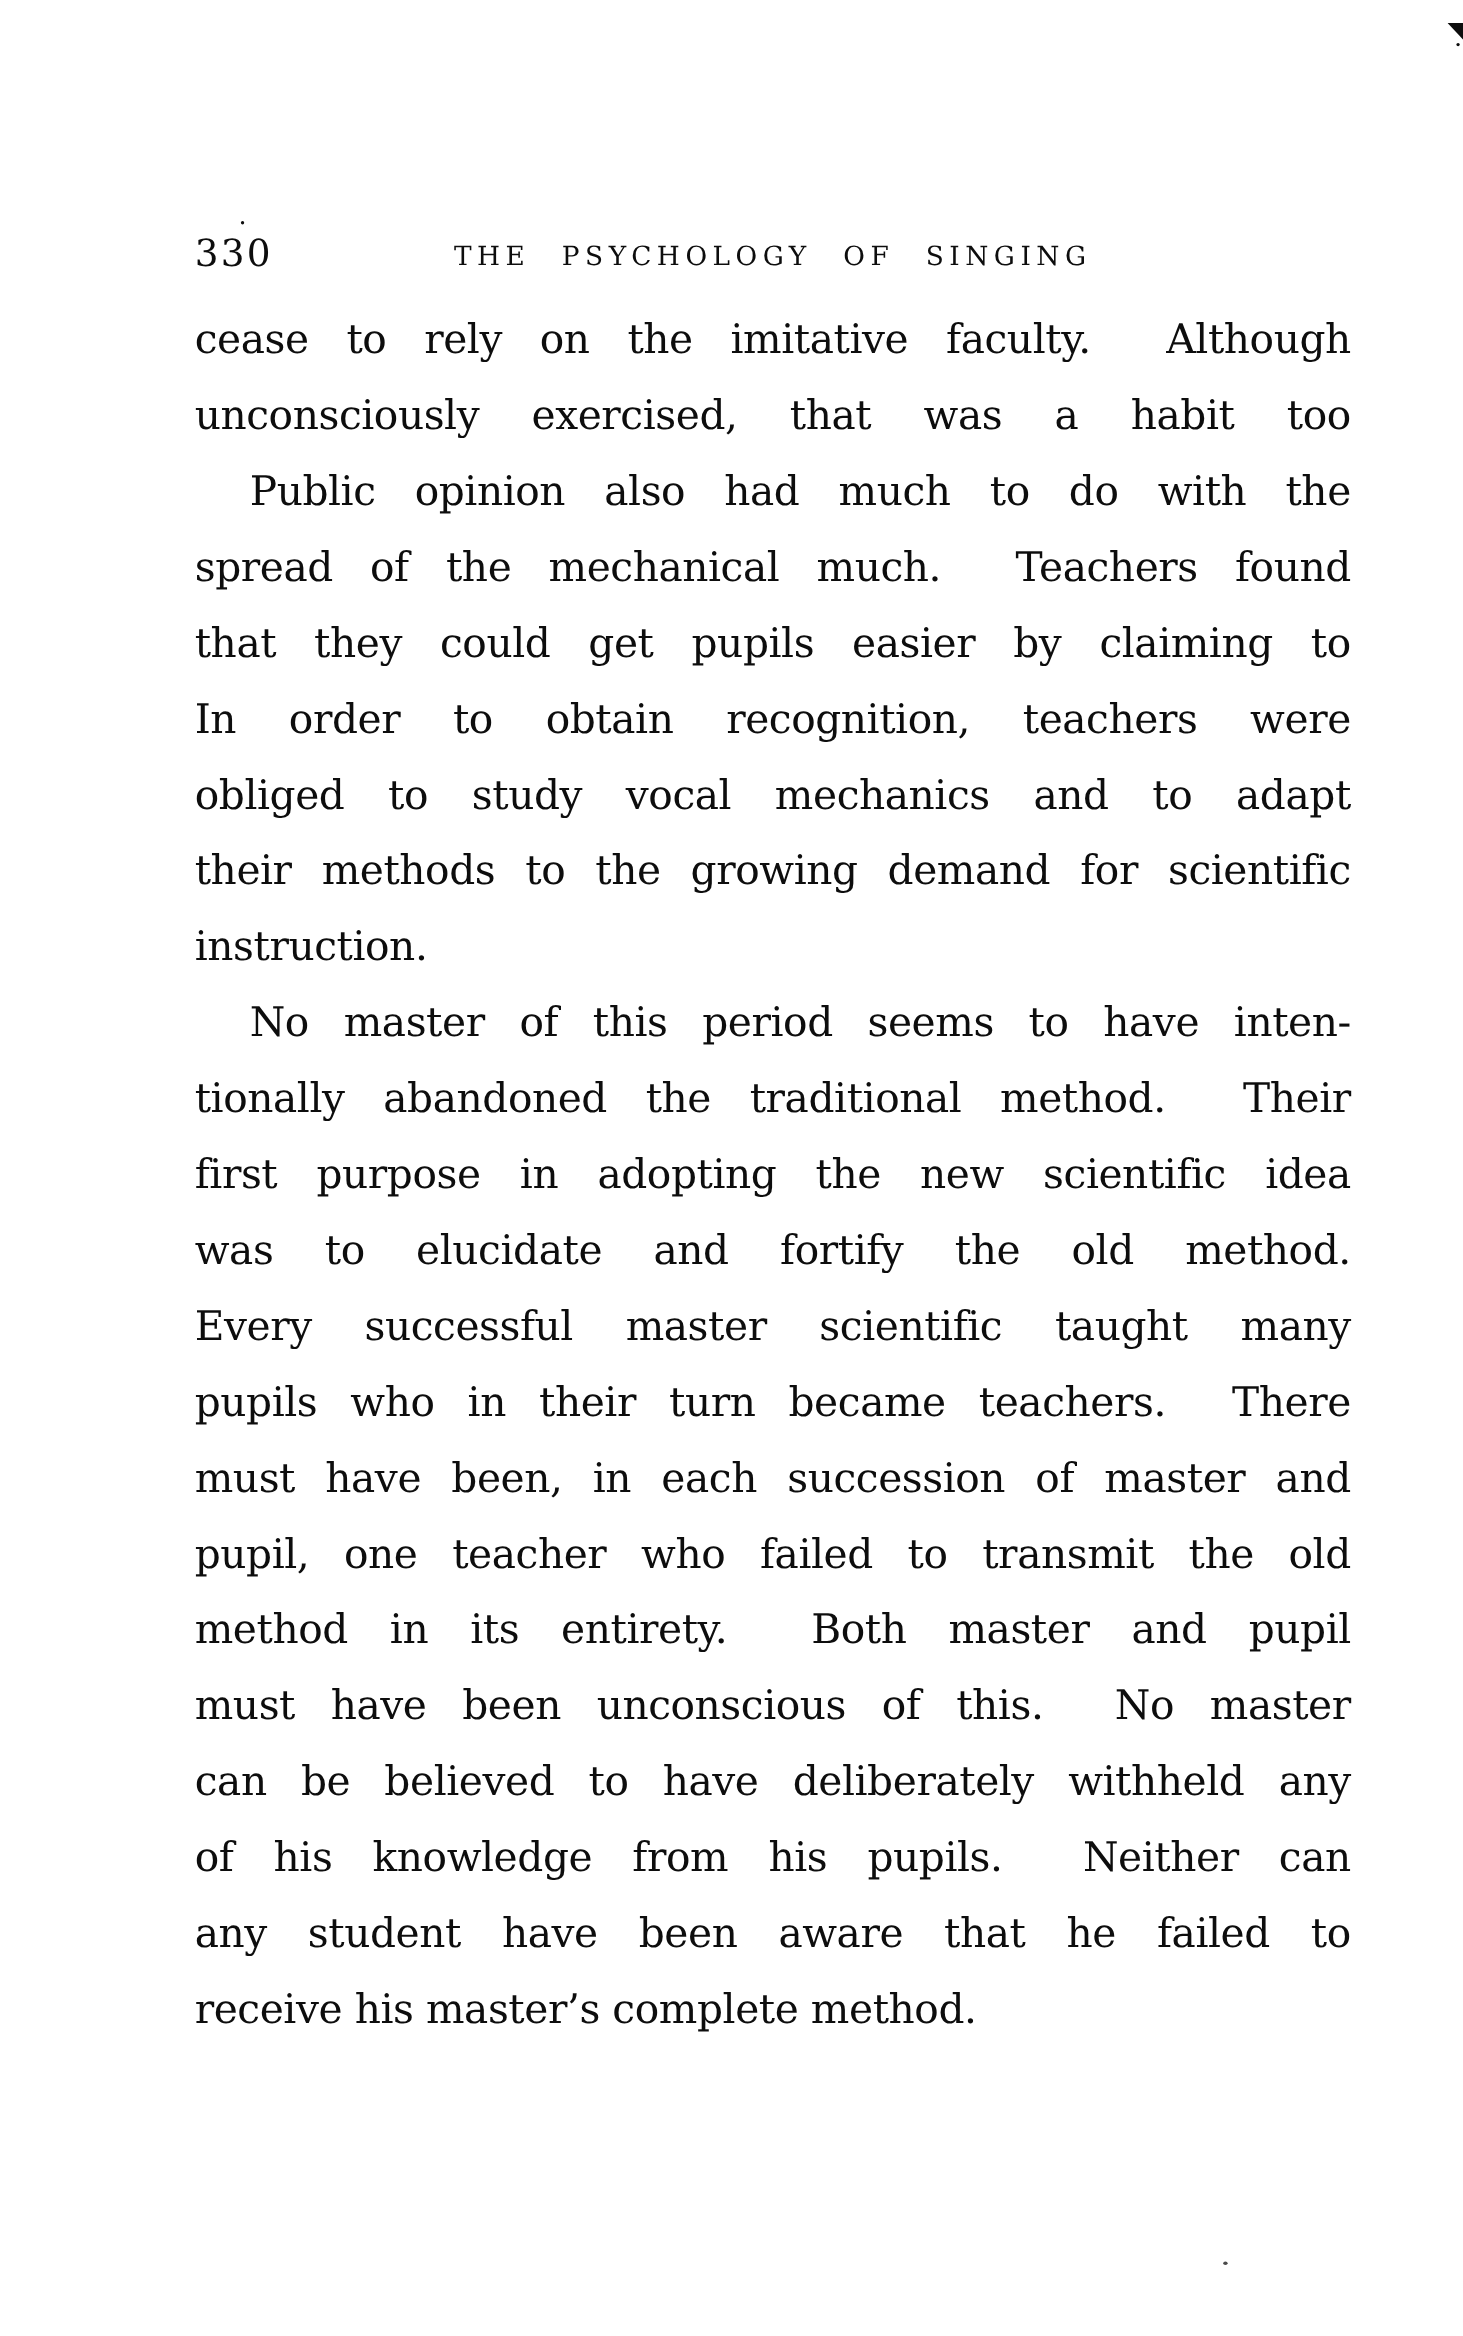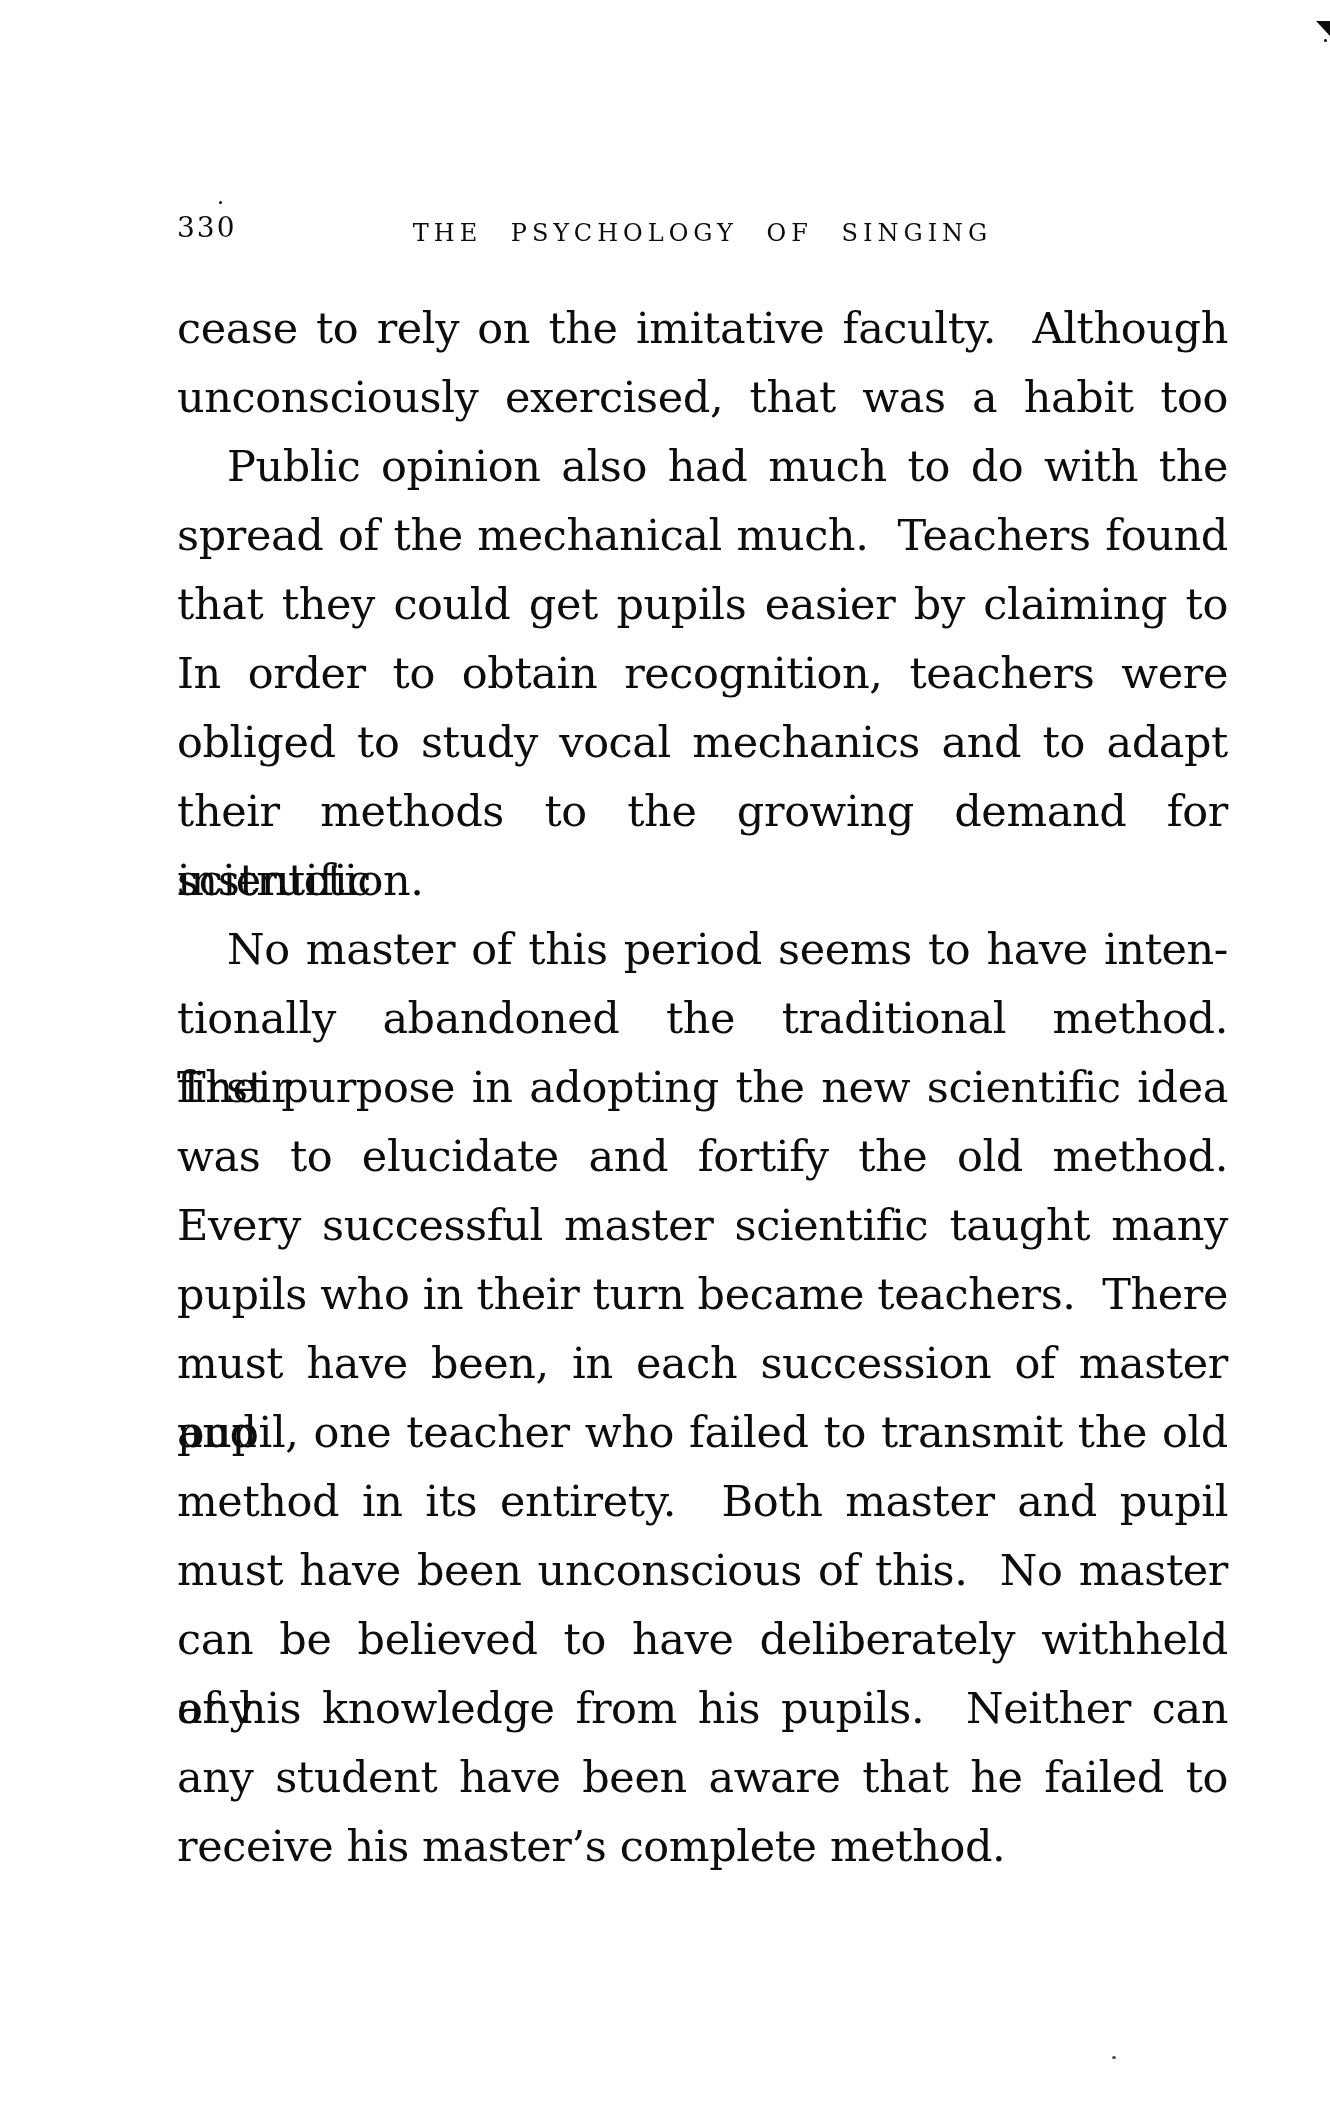--- a/index.html
+++ b/index.html
@@ -65,40 +65,40 @@
     top: 211px;
     left: 177px;
     width: 1051px;
     height: 44px;
     text-align: center;
   }
   .page-number {
     position: absolute;
     left: 0;
     top: 3px;
-    font-size: 28px;
+    font-size: 34px;
     letter-spacing: 2px;
     line-height: 1;
   }
   .running-title {
     display: inline-block;
     font-size: 24px;
     letter-spacing: 5px;
     word-spacing: 16px;
     line-height: 44px;
     white-space: nowrap;
   }
 
   
   .body-text {
     position: absolute;
-    top: 294px;
+    top: 274px;
     left: 177px;
     width: 1051px;
-    font-size: 43px;
+    font-size: 37px;
     letter-spacing: -0.4px;
   }
   .line {
     height: 69px;
     line-height: 69px;
     text-align: justify;
     text-align-last: justify;
     text-justify: inter-word;
     white-space: pre-wrap;
     overflow: visible;

